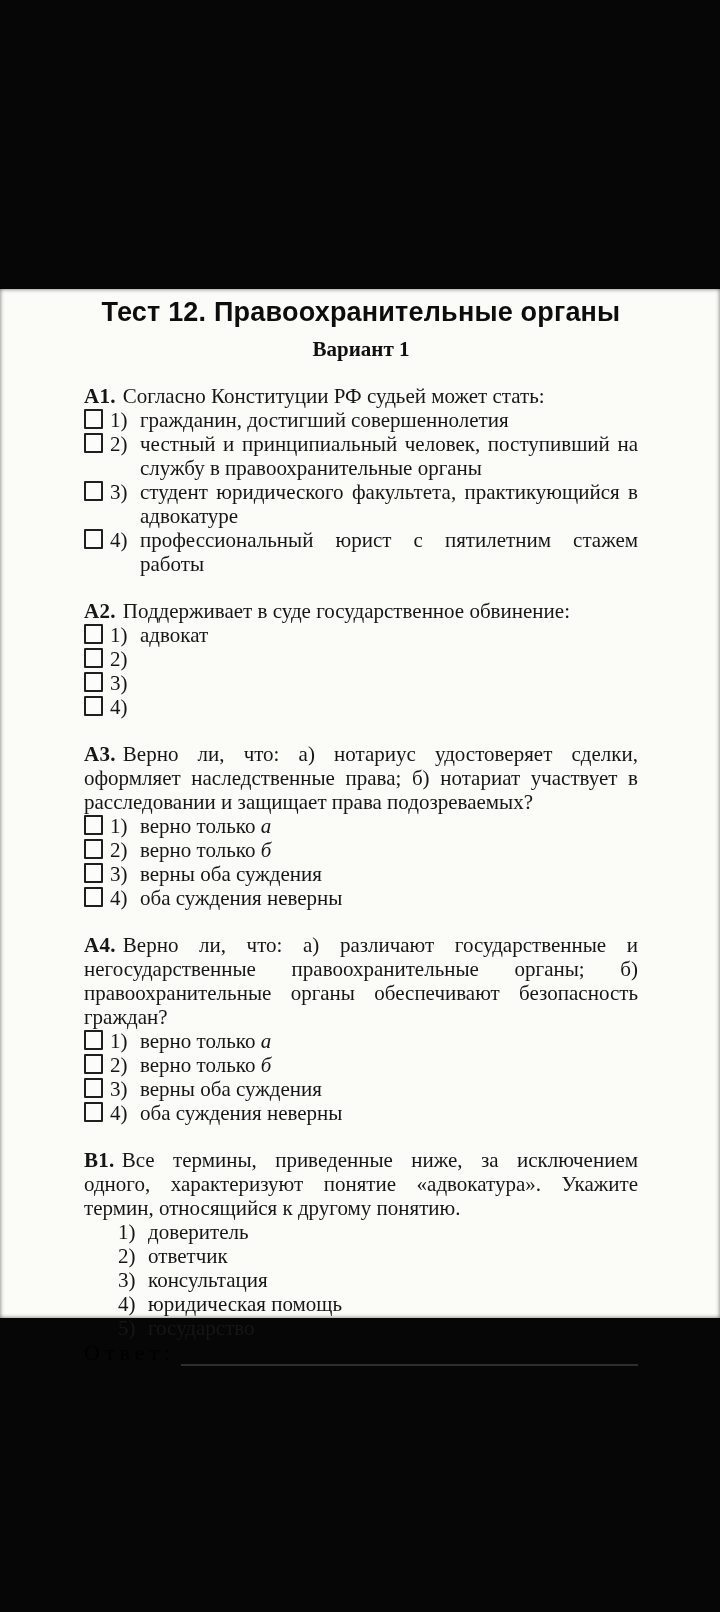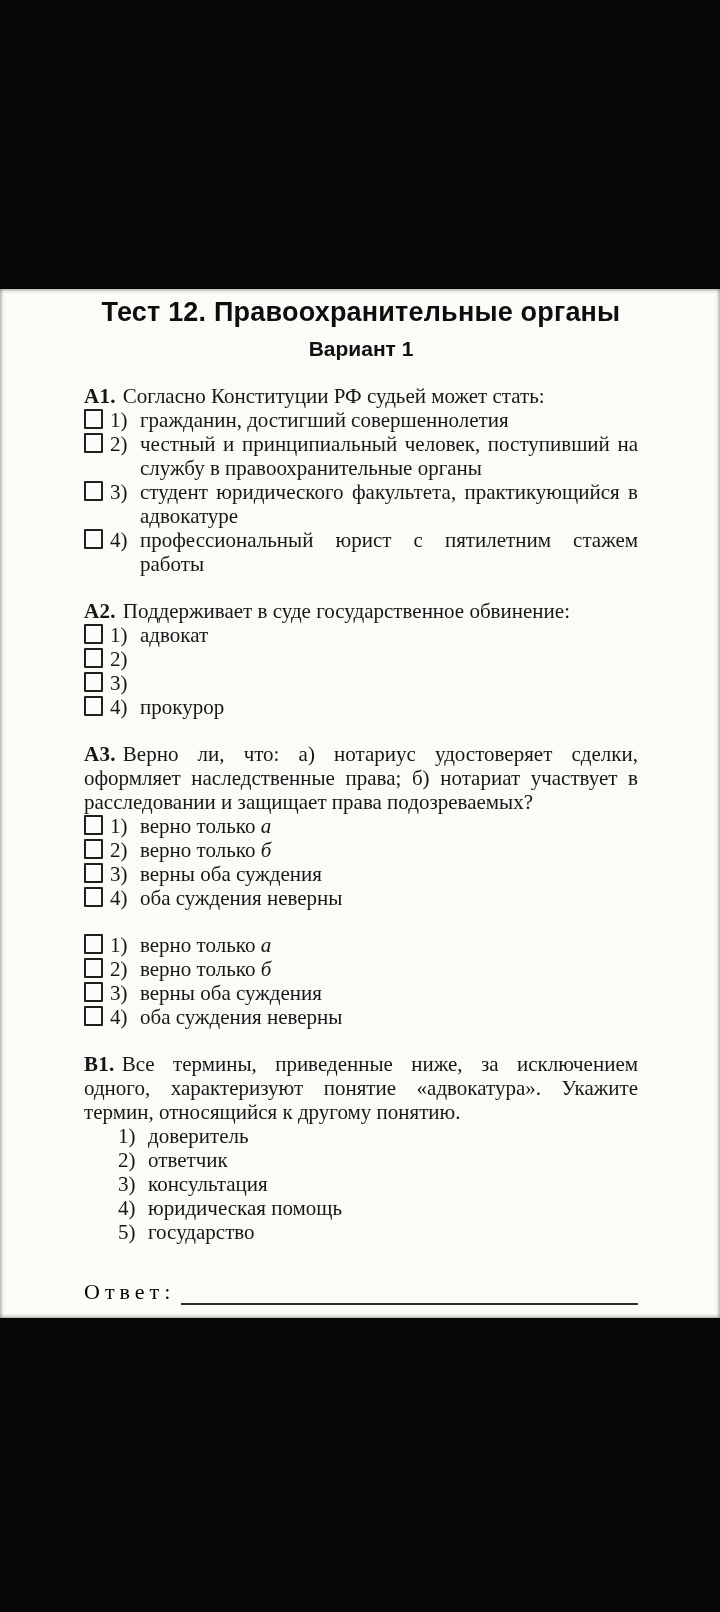--- a/index.html
+++ b/index.html
@@ -19,21 +19,21 @@
     display:flex; flex-direction:column;
     box-shadow:0 0 4px rgba(0,0,0,.6) inset;
   }
   .title {
     font-family:"Liberation Sans", sans-serif;
     font-weight:700; font-size:27px; line-height:32px;
     text-align:center; color:#0d0d0d; letter-spacing:.2px;
     margin:0;
   }
   .subtitle {
-    font-family:Liberation Sans, sans-serif;
+    font-family:Liberation Serif, serif;
     font-weight:700; font-size:21px; line-height:24px;
     text-align:center; color:#101010;
     margin:9px 0 0 0;
   }
   .question-block { margin-top:23px; }
   .qtext {
     margin:0;
     font-size:21px; line-height:24px;
     text-align:justify; text-align-last:left;
     color:#161616;
@@ -112,21 +112,20 @@
           <span class="cb"></span>
           <span class="onum">2)</span>
         </div>
         <div class="opt">
           <span class="cb"></span>
           <span class="onum">3)</span>
         </div>
         <div class="opt">
           <span class="cb"></span>
           <span class="onum">4)</span>
-          <span class="otext">прокурор</span>
         </div>
       </section>
       <section class="question-block">
         <p class="qtext"><b class="qlabel">А3.</b><span>Верно ли, что: а) нотариус удостоверяет сделки, оформляет наследственные права; б) нотариат участвует в расследовании и защищает права подозреваемых?</span></p>
         <div class="opt">
           <span class="cb"></span>
           <span class="onum">1)</span>
           <span class="otext">верно только <i>а</i></span>
         </div>
         <div class="opt">
@@ -139,20 +138,21 @@
           <span class="onum">3)</span>
           <span class="otext">верны оба суждения</span>
         </div>
         <div class="opt">
           <span class="cb"></span>
           <span class="onum">4)</span>
           <span class="otext">оба суждения неверны</span>
         </div>
       </section>
       <section class="question-block">
+        <p class="qtext"><b class="qlabel">А4.</b><span>Верно ли, что: а) различают государственные и негосударственные правоохранительные органы; б) правоохранительные органы обеспечивают безопасность граждан?</span></p>
         <div class="opt">
           <span class="cb"></span>
           <span class="onum">1)</span>
           <span class="otext">верно только <i>а</i></span>
         </div>
         <div class="opt">
           <span class="cb"></span>
           <span class="onum">2)</span>
           <span class="otext">верно только <i>б</i></span>
         </div>

